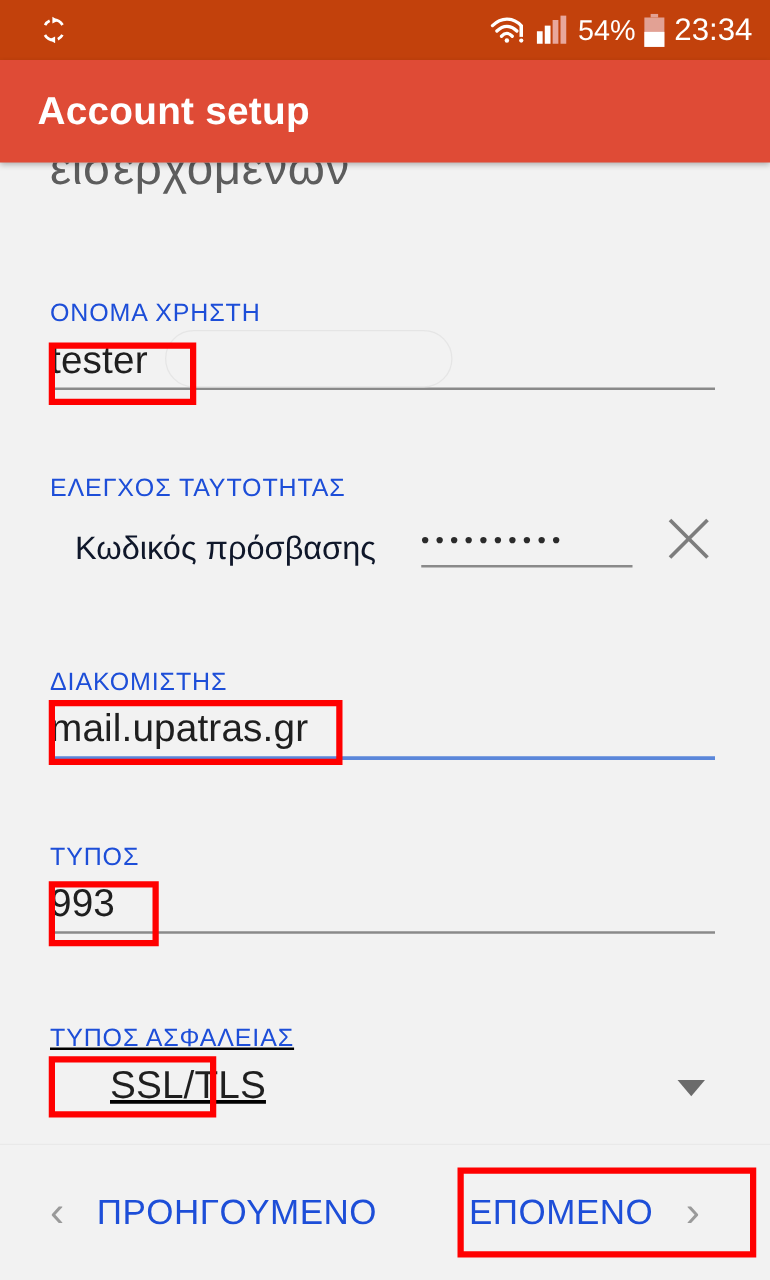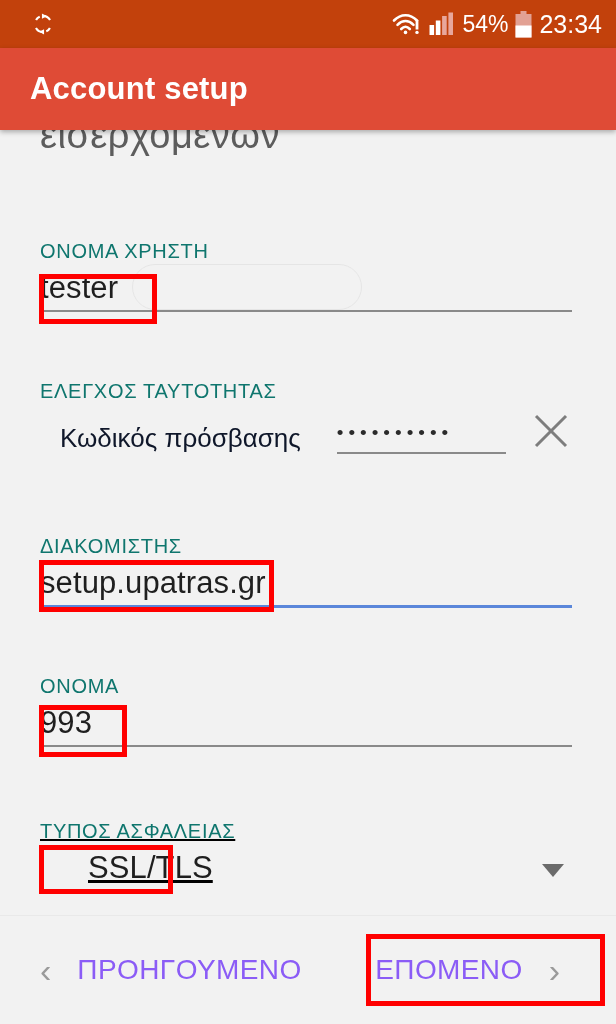--- a/index.html
+++ b/index.html
@@ -42,21 +42,21 @@
     background:#f2f2f2; overflow:hidden;
   }
   .cut-line{
     position:absolute; top:-16px; left:40px;
     font-size:38px; color:#5d5d5d; white-space:nowrap;
     letter-spacing:.5px;
   }
 
   .field{ position:absolute; left:40px; right:44px; }
   .flabel{
-    font-size:20px; color:#0f766e; letter-spacing:.7px; margin-bottom:7px;
+    font-size:20px; color:#1d4ed8; letter-spacing:.7px; margin-bottom:7px;
   }
   .fvalue{
     font-size:31px; color:#1f1f1f; letter-spacing:.1px;
     padding-bottom:4px;
   }
   .underline{ height:2px; background:#8a8a8a; }
   .underline.focused{ height:3px; background:#5b87da; }
 
   
   .ghost{
@@ -79,21 +79,21 @@
 
   
   .navbar{
     position:absolute; left:0; right:0; bottom:0; height:109px;
     background:#f2f2f2; border-top:1px solid #e9e9e9;
     display:flex; align-items:center;
   }
   .nav-btn{ display:flex; align-items:center; gap:26px; }
   .nav-prev{ margin-left:40px; }
   .nav-next{ margin-left:auto; margin-right:56px; }
-  .nav-label{ font-size:28px; color:#8b5cf6; letter-spacing:.4px; }
+  .nav-label{ font-size:28px; color:#1d4ed8; letter-spacing:.4px; }
   .chev{ font-size:34px; color:#9a9a9a; line-height:1; font-weight:300; }
 
   
   .anno{ position:absolute; border:5px solid #ff0000; pointer-events:none; z-index:20; }
 </style>
 </head>
 <body>
 
 <div class="statusbar">
   <span class="sync-icon">
@@ -171,26 +171,26 @@
         <svg viewBox="0 0 42 42" width="42" height="42">
           <line x1="6" y1="6" x2="36" y2="36" stroke="#7d7d7d" stroke-width="3"></line>
           <line x1="36" y1="6" x2="6" y2="36" stroke="#7d7d7d" stroke-width="3"></line>
         </svg>
       </span>
     </div>
   </div>
 
   <div class="field" style="top:405px;">
     <div class="flabel">ΔΙΑΚΟΜΙΣΤΗΣ</div>
-    <div class="fvalue">setup.upatras.gr</div>
+    <div class="fvalue">mail.upatras.gr</div>
     <div class="underline focused"></div>
   </div>
 
   <div class="field" style="top:545px;">
-    <div class="flabel">ΟΝΟΜΑ</div>
+    <div class="flabel">ΤΥΠΟΣ</div>
     <div class="fvalue">993</div>
     <div class="underline"></div>
   </div>
 
   <div class="field" style="top:690px;text-decoration:underline;">
     <div class="flabel">ΤΥΠΟΣ ΑΣΦΑΛΕΙΑΣ</div>
     <div class="spinner-row">
       <span class="fvalue">SSL/TLS</span>
       <span class="caret"></span>
     </div>

